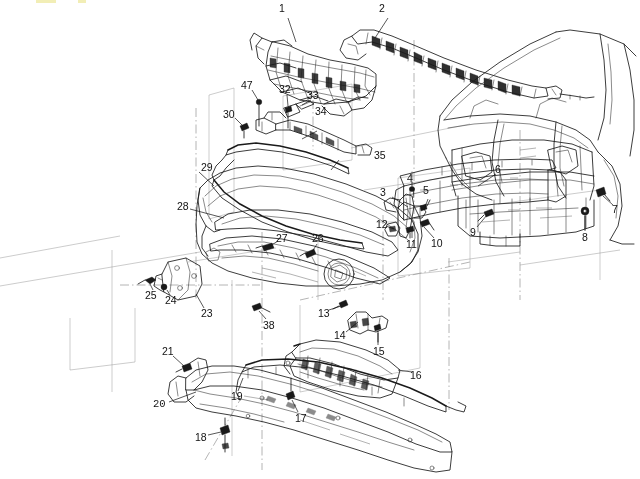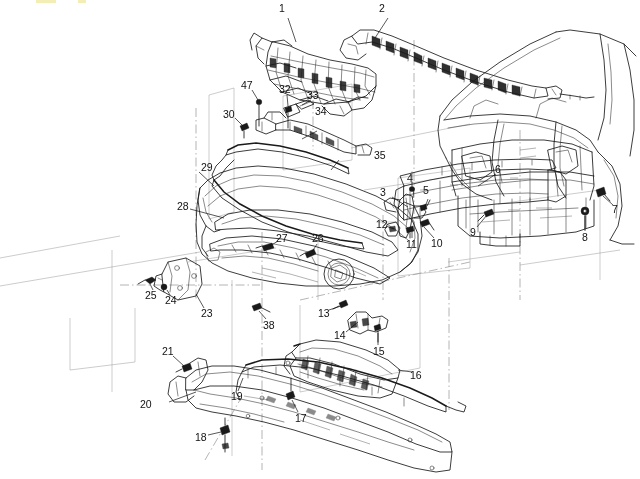--- a/index.html
+++ b/index.html
@@ -540,21 +540,21 @@
   <div class="lbl" style="left:431px;top:238px;">10</div>
   <div class="lbl" style="left:406px;top:239px;">11</div>
   <div class="lbl" style="left:376px;top:219px;">12</div>
   <div class="lbl" style="left:318px;top:308px;">13</div>
   <div class="lbl" style="left:334px;top:330px;">14</div>
   <div class="lbl" style="left:373px;top:346px;">15</div>
   <div class="lbl" style="left:410px;top:370px;">16</div>
   <div class="lbl" style="left:295px;top:413px;">17</div>
   <div class="lbl" style="left:195px;top:432px;">18</div>
   <div class="lbl" style="left:231px;top:391px;text-align:right;">19</div>
-  <div class="lbl" style="left:140px;top:399px;">20</div>
+  <div class="lbl" style="left:153px;top:399px;font-family:Liberation Mono, monospace;">20</div>
   <div class="lbl" style="left:162px;top:346px;">21</div>
   <div class="lbl" style="left:263px;top:320px;">38</div>
   <div class="lbl" style="left:201px;top:308px;text-align:center;">23</div>
   <div class="lbl" style="left:165px;top:295px;">24</div>
   <div class="lbl" style="left:145px;top:290px;">25</div>
   <div class="lbl" style="left:312px;top:233px;">26</div>
   <div class="lbl" style="left:276px;top:233px;">27</div>
   <div class="lbl" style="left:177px;top:201px;">28</div>
   <div class="lbl" style="left:189px;top:162px;margin-left:12px;">29</div>
   <div class="lbl" style="left:223px;top:109px;">30</div>

